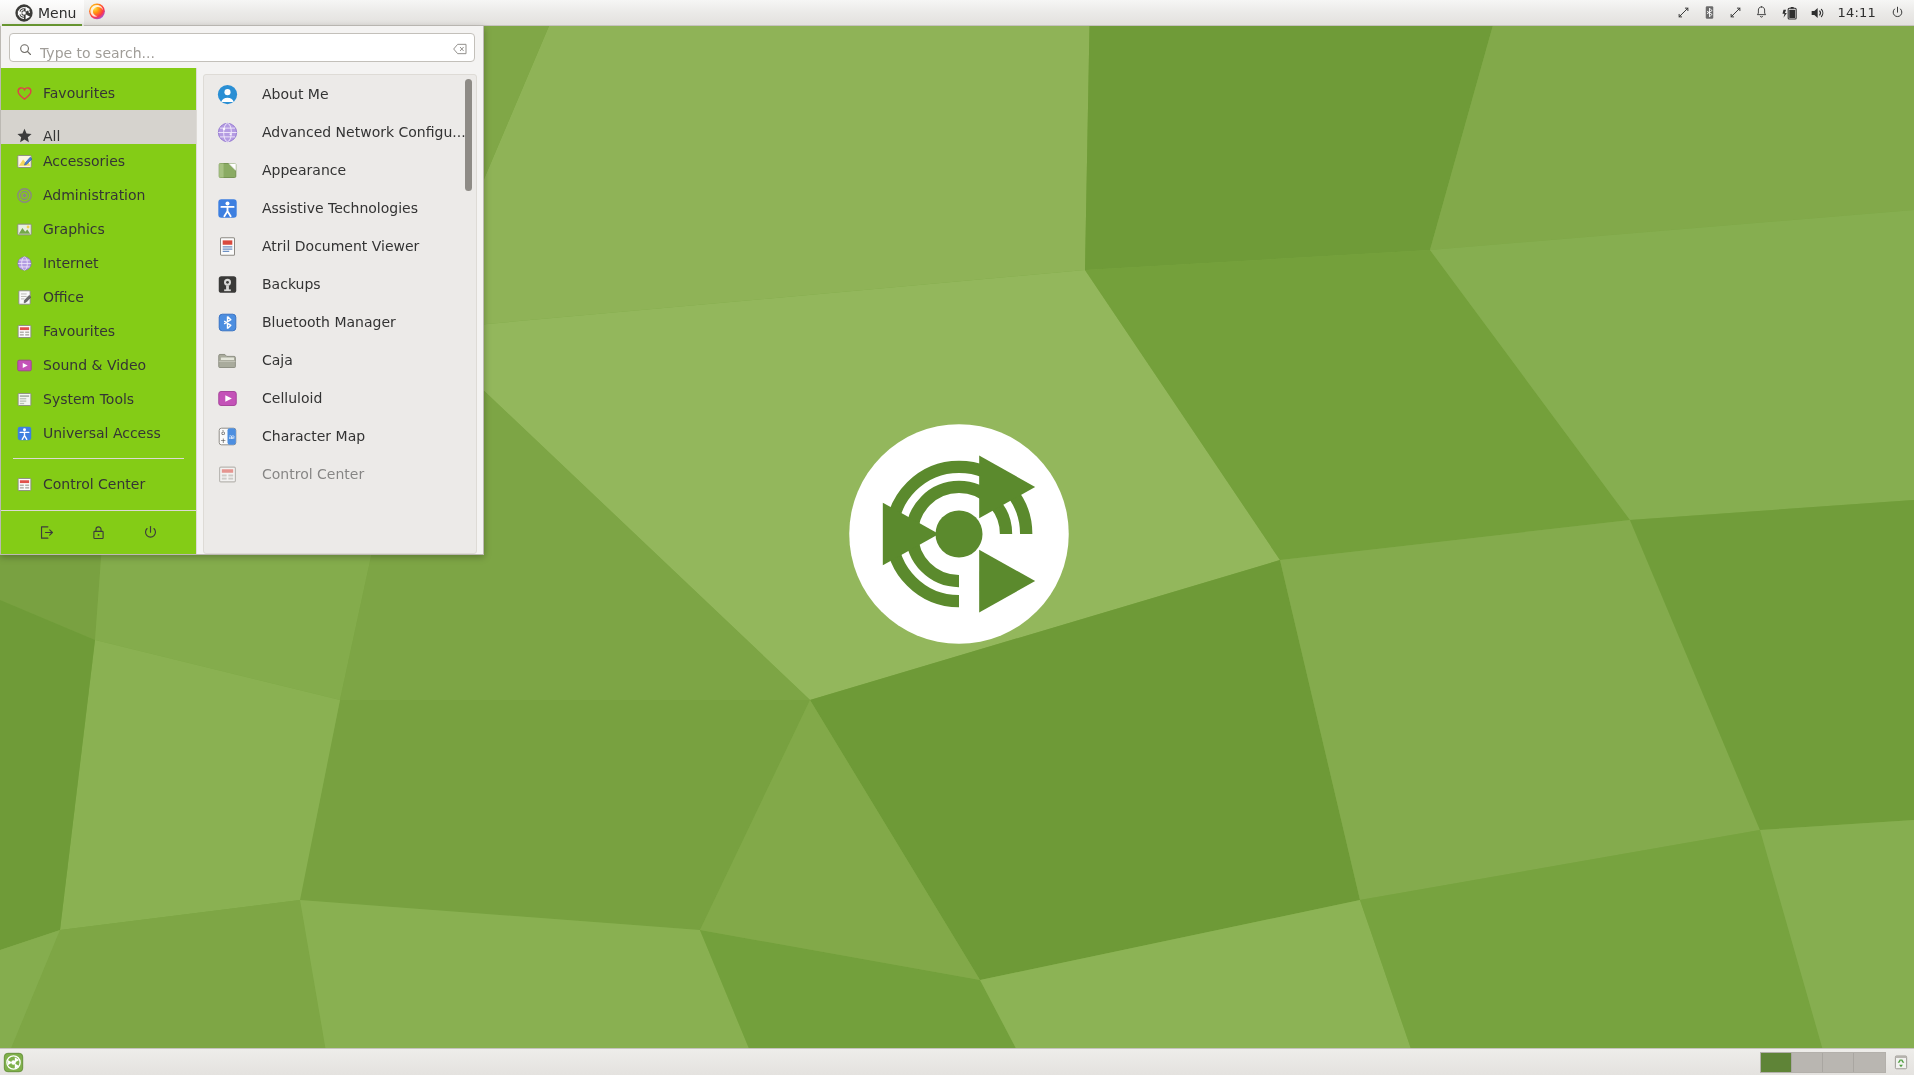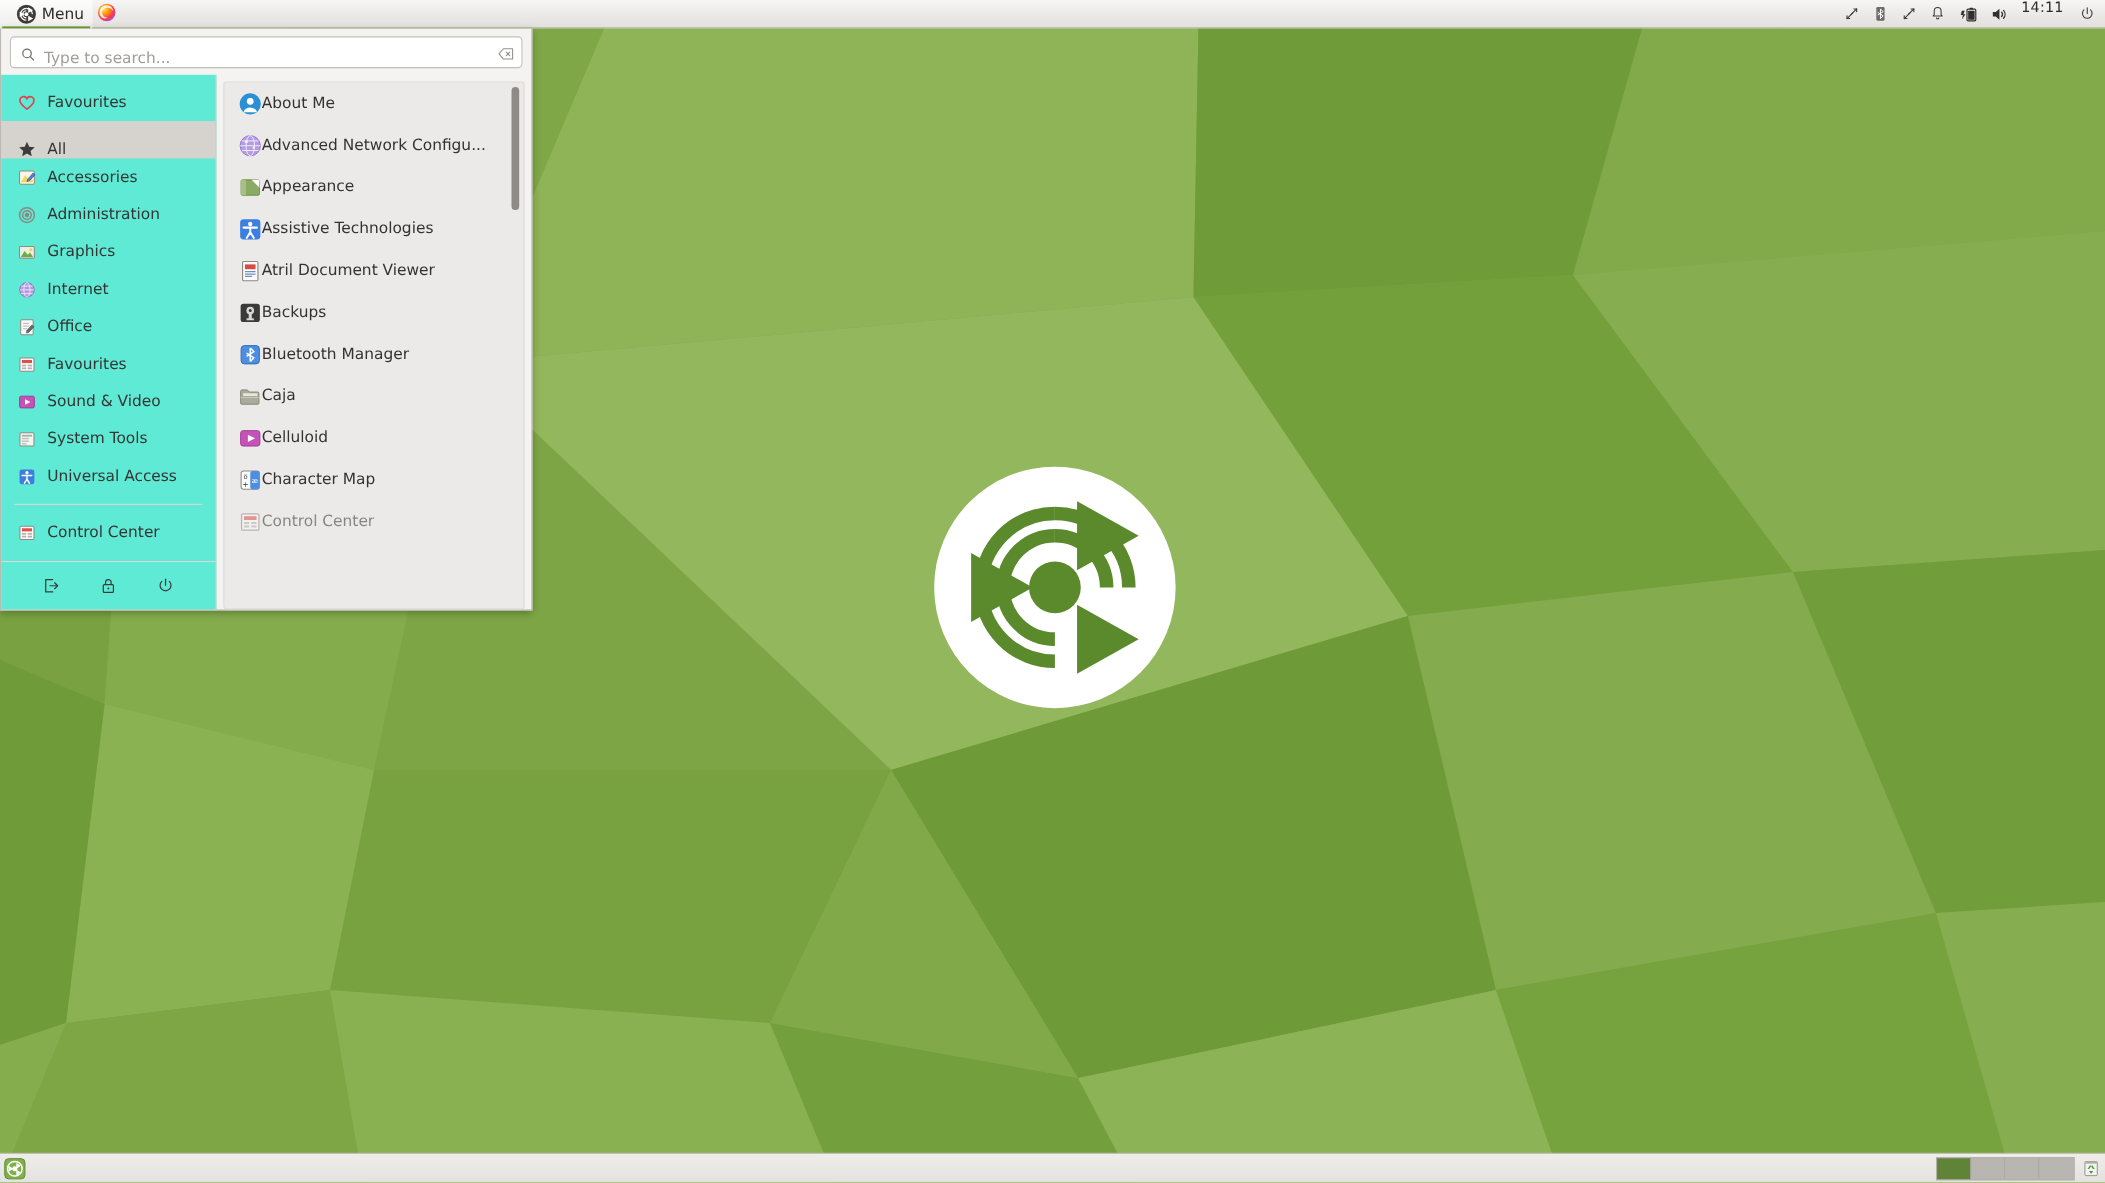--- a/index.html
+++ b/index.html
@@ -58,21 +58,21 @@
     width: 18px; height: 18px; flex: none;
   }
   #menu-button .label { font-size: 14px; color: #2e2e2e; }
   #firefox-launcher {
     width: 26px; height: 26px;
     display: flex; align-items: center; justify-content: center;
     cursor: pointer;
   }
   #tray {
     margin-left: auto;
-    display: flex; align-items: flex-start;
+    display: flex; align-items: center;
     height: 26px;
     padding-right: 4px;
     gap: 0px;
   }
   .tray-item {
     height: 26px; min-width: 26px;
     display: flex; align-items: center; justify-content: center;
     padding: 0 5px;
     cursor: pointer;
   }
@@ -118,21 +118,21 @@
   #search-clear { flex: none; cursor: pointer; opacity: .75; }
 
   
   #menu-body { flex: 1; display: flex; min-height: 0; }
 
   
   #sidebar {
     width: 196px; flex: none;
     display: flex; flex-direction: column;
     border-right: 1px solid #dedbd6;
-    background: #5eead4;
+    background: #84cc16;
   }
   #category-list { padding-top: 8px; }
   .cat-item {
     display: flex; align-items: center; gap: 10px;
     height: 34px; padding: 0 10px 0 14px;
     font-size: 14px; color: #353535;
     cursor: pointer;
   }
   .cat-item .cat-icon {
     width: 18px; height: 18px; flex: none;
@@ -166,21 +166,21 @@
   }
   #app-list {
     flex: 1;
     background: #eceae8;
     border: 1px solid #dedbd6;
     border-radius: 3px;
     overflow: hidden;
     position: relative;
   }
   .app-item {
-    display: flex; align-items: center; gap: 0;
+    display: flex; align-items: center; gap: 24px;
     height: 38px;
     padding: 0 12px 0 12px;
     font-size: 14px; color: #333333;
     cursor: pointer;
     white-space: nowrap;
   }
   .app-item .app-icon {
     width: 22px; height: 22px; flex: none;
     display: flex; align-items: center; justify-content: center;
   }

